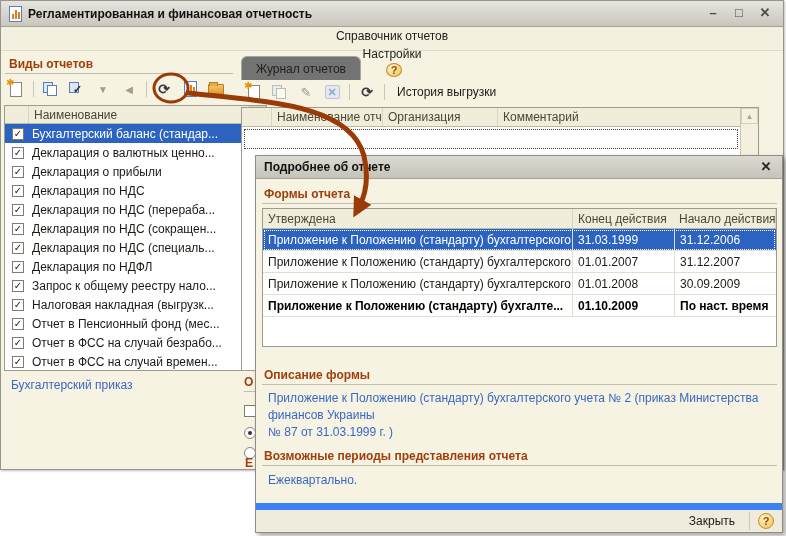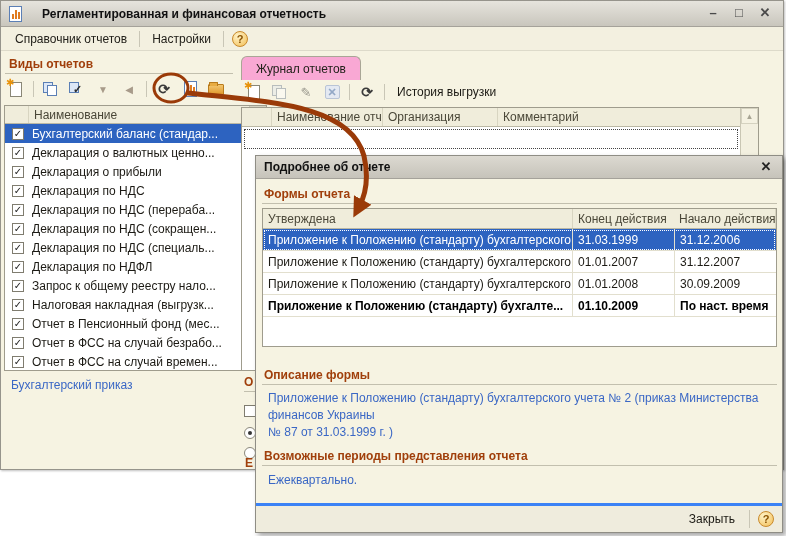--- a/index.html
+++ b/index.html
@@ -2,24 +2,24 @@
 <html><head>
 <meta charset="utf-8">
 <style>
   html,body{margin:0;padding:0;background:#fff;}
   *{box-sizing:border-box;font-family:"Liberation Sans",sans-serif;}
   #stage{position:relative;width:786px;height:536px;background:#fff;overflow:hidden;font-size:12px;color:#1c1a14;}
 
   
   .win{position:absolute;left:0;top:0;width:784px;height:470px;background:#F6F3E2;border:1px solid #96948C;box-shadow:1px 1px 2px rgba(0,0,0,.25);}
   .titlebar{position:absolute;left:0;top:0;right:0;height:26px;background:linear-gradient(#E6E4DD,#C9C6BD);border-bottom:1px solid #A5A29A;display:flex;align-items:center;padding:0 8px;}
-  .titlebar .t{font-weight:bold;color:#111;margin-left:20px;}
+  .titlebar .t{font-weight:bold;color:#111;margin-left:6px;}
   .winbtns{position:absolute;right:10px;top:4px;display:flex;gap:10px;color:#4A4A4A;font-weight:bold;font-size:13px;}
   .winbtns span{width:16px;text-align:center;cursor:default;}
-  .menubar{position:absolute;left:0;top:26px;right:0;height:24px;background:#F3F0E0;border-bottom:1px solid #DDDACA;display:flex;align-items:center;padding:0 6px;}
+  .menubar{position:absolute;left:0;top:26px;right:0;height:24px;background:#F3F0E0;border-bottom:1px solid #DDDACA;display:flex;align-items:center;padding:0 6px;flex-direction:column;}
   .menuitem{padding:2px 8px;color:#23211B;}
   .msep{width:1px;height:16px;background:#C9C6B6;margin:0 4px;}
 
   
   .doc-ico{position:relative;width:13px;height:16px;background:#fff;border:1px solid #5B7FB5;display:inline-block;}
   .doc-ico .b1,.doc-ico .b2,.doc-ico .b3{position:absolute;bottom:2px;width:2px;background:#E07B1F;}
   .doc-ico .b1{left:2px;height:5px;}
   .doc-ico .b2{left:5px;height:9px;}
   .doc-ico .b3{left:8px;height:7px;}
 
@@ -56,21 +56,21 @@
   .cb{width:12px;height:12px;background:#fff;border:1px solid #7F7C6F;color:#1A1A1A;font-size:10px;line-height:10px;text-align:center;flex:0 0 auto;}
   .vscroll{position:absolute;right:0;top:0;bottom:0;width:17px;background:#F3F0E0;border-left:1px solid #C9C6B4;}
   .varrow{position:absolute;left:0;right:0;height:16px;display:flex;align-items:center;justify-content:center;color:#A8A594;font-size:8px;background:#F5F2E2;border:1px solid #D5D2C0;}
   .varrow.up{top:0;}
   .varrow.dn{bottom:0;}
   .vthumb{position:absolute;left:1px;right:1px;top:18px;height:58px;background:linear-gradient(90deg,#FDFBF0,#EFECDA);border:1px solid #B6B3A0;border-radius:1px;}
   .link{color:#3A67C5;}
 
   
   .tab{position:absolute;top:56px;height:23px;border:1px solid #A9A696;border-bottom:none;border-radius:6px 6px 0 0;display:flex;align-items:center;justify-content:center;padding:0 14px;background:linear-gradient(#FBF8E9,#F0EDDB);color:#23211B;}
-  .tab.active{background:#f9a8d4;height:24px;top:55px;z-index:2;}
+  .tab.active{background:#737373;height:24px;top:55px;z-index:2;}
   .jtable{position:absolute;left:240px;top:106px;width:518px;height:264px;background:#fff;border:1px solid #9F9C8D;}
   .jhead{position:absolute;left:0;top:0;right:18px;height:19px;background:#F0EDDB;border-bottom:1px solid #BBB8A4;display:flex;color:#4A4738;}
   .jhead .c{height:100%;display:flex;align-items:center;padding-left:5px;border-right:1px solid #D8D5C1;white-space:nowrap;overflow:hidden;}
   .dotted-row{position:absolute;left:2px;top:21px;width:494px;height:20px;border:1px dotted #444;}
   .jvscroll{position:absolute;right:0;top:0;bottom:0;width:18px;background:#F3F0E0;border-left:1px solid #C9C6B4;}
 
   
   .frag-cbx{position:absolute;width:12px;height:12px;border:1px solid #7F7C6F;background:#fff;}
   .frag-radio{position:absolute;width:12px;height:12px;border:1px solid #8A877A;border-radius:50%;background:#fff;}
   .frag-radio.on:after{content:"";position:absolute;left:3px;top:3px;width:4px;height:4px;border-radius:50%;background:#333;}
@@ -83,21 +83,21 @@
   .pthead{display:flex;height:20px;background:#F0EDDB;border-bottom:1px solid #BBB8A4;color:#4A4738;}
   .pthead .c{display:flex;align-items:center;padding-left:5px;border-right:1px solid #D8D5C1;white-space:nowrap;}
   .prow{display:flex;height:22px;border-bottom:1px solid #E2DFCE;white-space:nowrap;}
   .prow .c{display:flex;align-items:center;padding-left:5px;border-right:1px solid #E2DFCE;overflow:hidden;}
   .prow.sel{background:#2D63C0;color:#fff;outline:1px dotted #fff;outline-offset:-2px;}
   .prow.bold{font-weight:bold;color:#000;}
   .cw-name{width:310px;}
   .cw-st{width:102px;}
   .cw-en{flex:1;border-right:none!important;}
   .blue-text{color:#3A67C5;line-height:17px;}
-  .pfooter{position:absolute;left:0;right:0;bottom:0;height:29px;background:#EFECDD;border-top:3px solid #3b82f6;display:flex;align-items:center;justify-content:flex-end;padding:0 8px;gap:8px;}
+  .pfooter{position:absolute;left:0;right:0;bottom:0;height:29px;background:#EFECDD;border-top:7px solid #3b82f6;display:flex;align-items:center;justify-content:flex-end;padding:0 8px;gap:8px;}
   .pfooter .fsep{width:1px;height:18px;background:#C9C6B6;}
   .btn-close{color:#1C1A14;padding:2px 6px;}
 
   
   .annot{position:absolute;left:0;top:0;z-index:20;pointer-events:none;}
 </style>
 </head>
 <body>
 
 <div id="stage">

